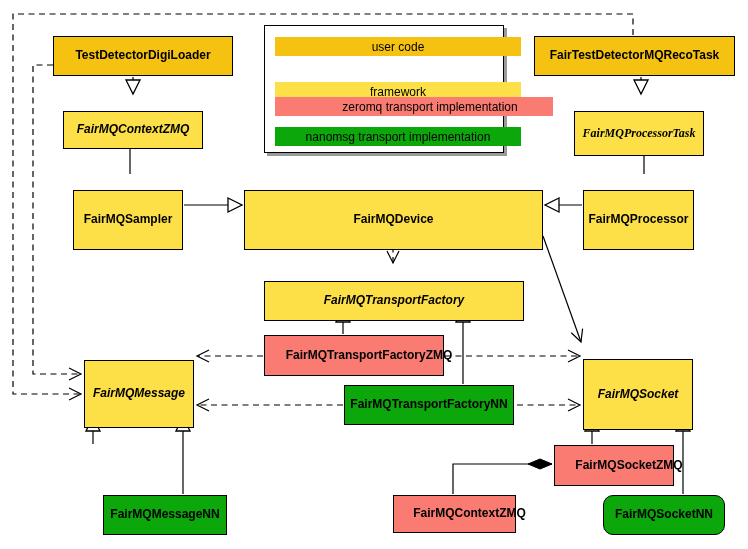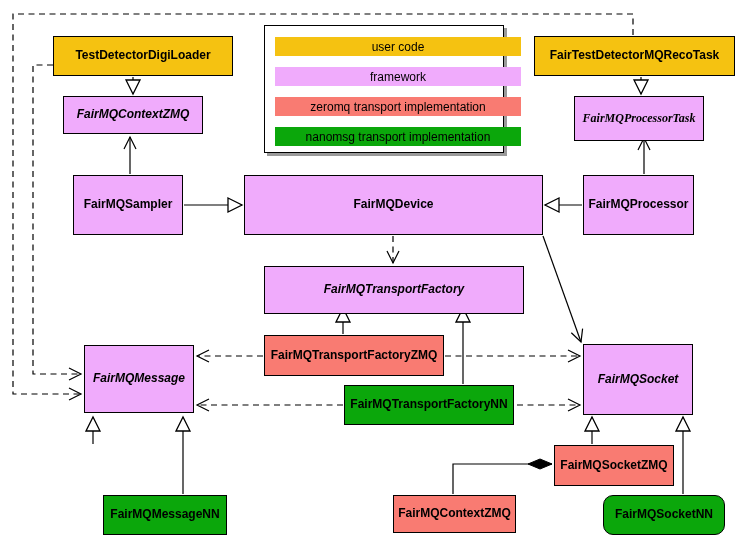--- a/index.html
+++ b/index.html
@@ -7,22 +7,22 @@
     position:relative; width:748px; height:549px; background:#ffffff;
     font-family:"Liberation Sans", sans-serif; overflow:hidden;
   }
   #edges { position:absolute; left:0; top:0; width:748px; height:549px; }
   .node {
     position:absolute; box-sizing:border-box; border:1.3px solid #000;
     display:flex; align-items:center; justify-content:center; text-align:right;
     font-size:12px; font-weight:bold; color:#000; line-height:1.1; padding:0 2px;
   }
   .user     { background:#F5C211; }
-  .framework{ background:#f0abfc; }
-  .zeromq   { background:#F97B72; }
+  .framework{ background:#fde047;margin-top:15px; }
+  .zeromq   { background:#F97B72;padding-left:32px; }
   .nanomsg  { background:#0BA70B; }
   .abstract { font-style:italic; }
   .legend {
     position:absolute; left:264px; top:25px; width:240px; height:128px;
     background:#fff; border:1.5px solid #000; box-sizing:border-box;
     box-shadow:3px 3px 0 #9a9a9a;
   }
   .legend-bar {
     position:absolute; left:10px; width:246px; height:19px;
     display:flex; align-items:center; justify-content:center;
@@ -90,21 +90,21 @@
   <div class="node framework abstract" style="left:63px; top:96px; width:140px; height:38px;">FairMQContextZMQ</div>
 
   <div class="node framework abstract" style="left:574px; top:96px; width:130px; height:45px;font-family:Liberation Serif, serif;">FairMQProcessorTask</div>
 
   <div class="node framework" style="left:73px; top:175px; width:110px; height:60px;">FairMQSampler</div>
 
   <div class="node framework" style="left:244px; top:175px; width:299px; height:60px;">FairMQDevice</div>
 
   <div class="node framework" style="left:583px; top:175px; width:111px; height:60px;">FairMQProcessor</div>
 
-  <div class="node framework abstract" style="left:264px; top:266px; width:260px; height:48px;">FairMQTransportFactory</div>
+  <div class="node framework abstract" style="left:264px; top:266px; width:260px; height:40px;">FairMQTransportFactory</div>
 
   <div class="node zeromq" style="left:264px; top:335px; width:180px; height:41px;">FairMQTransportFactoryZMQ</div>
 
   <div class="node nanomsg" style="left:344px; top:385px; width:170px; height:40px;">FairMQTransportFactoryNN</div>
 
   <div class="node framework abstract" style="left:84px; top:345px; width:110px; height:68px;">FairMQMessage</div>
 
   <div class="node framework abstract" style="left:583px; top:344px; width:110px; height:71px;">FairMQSocket</div>
 
 

